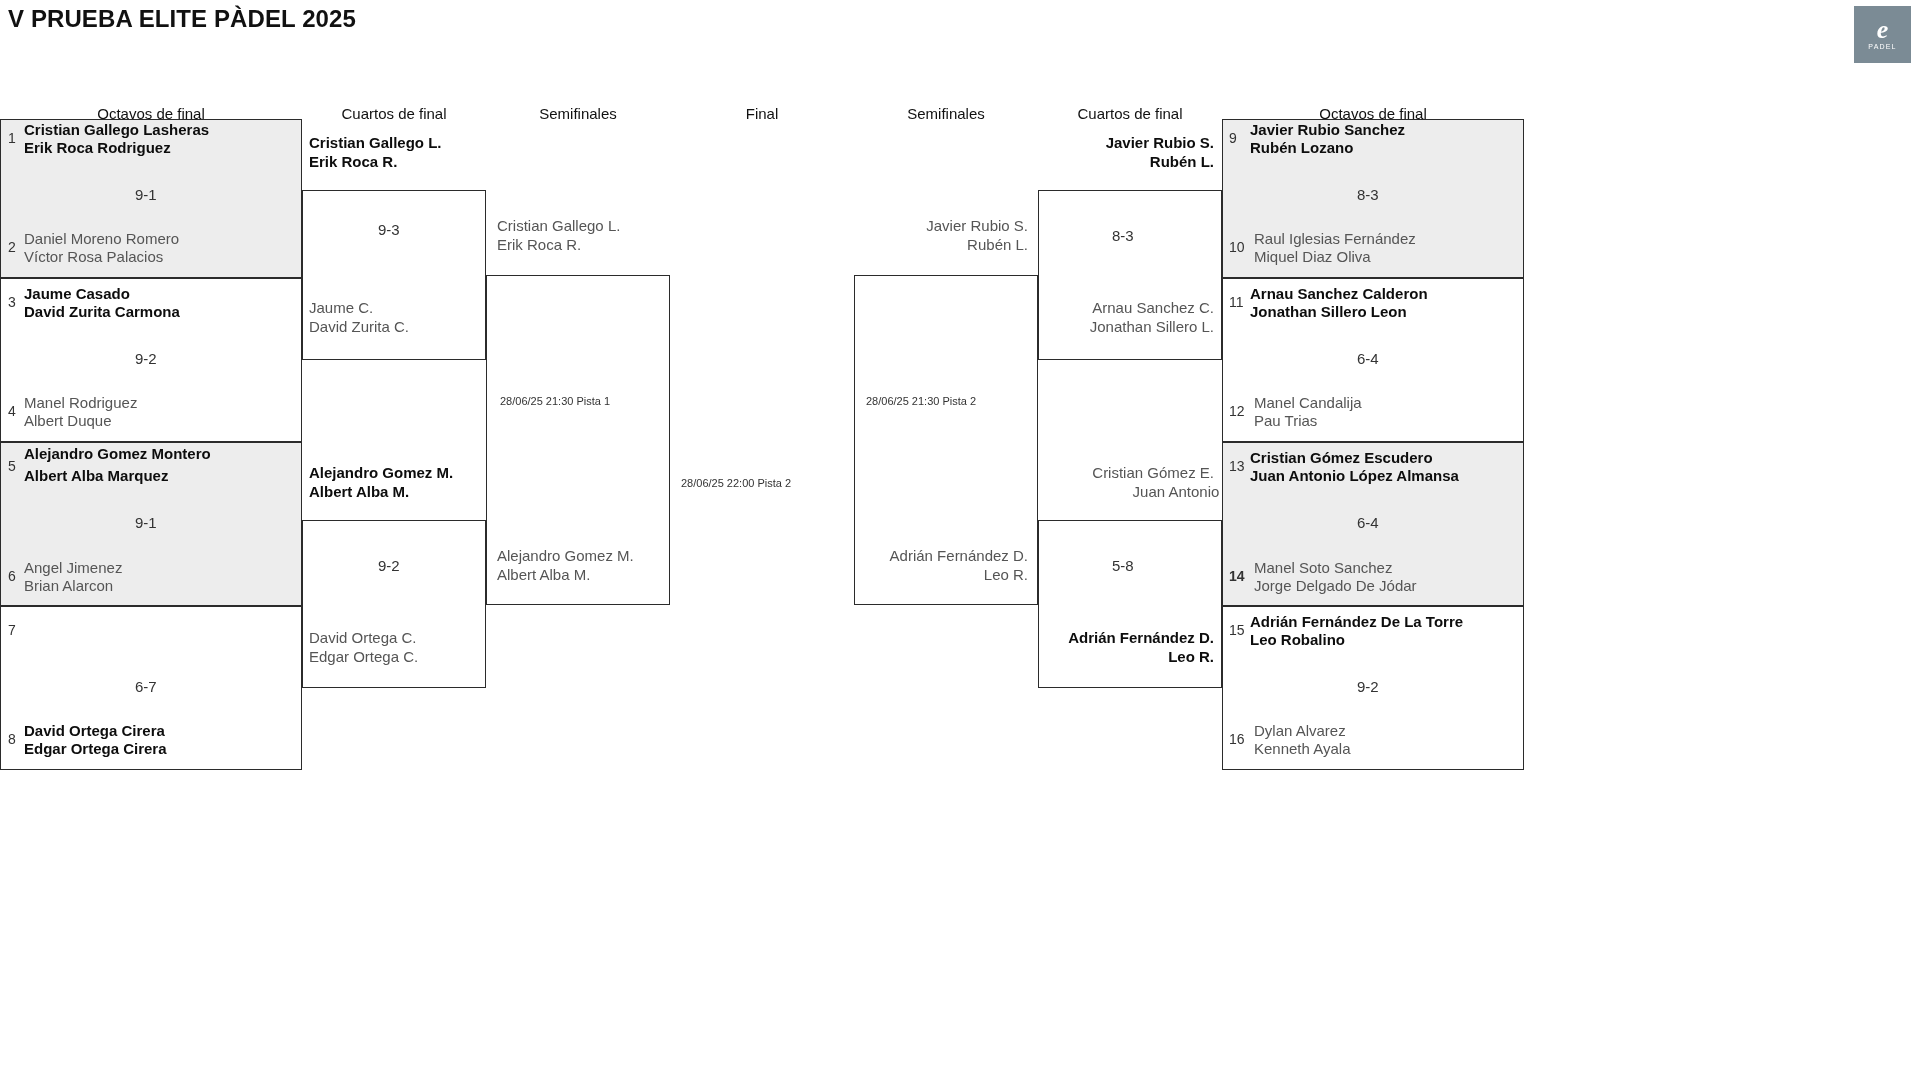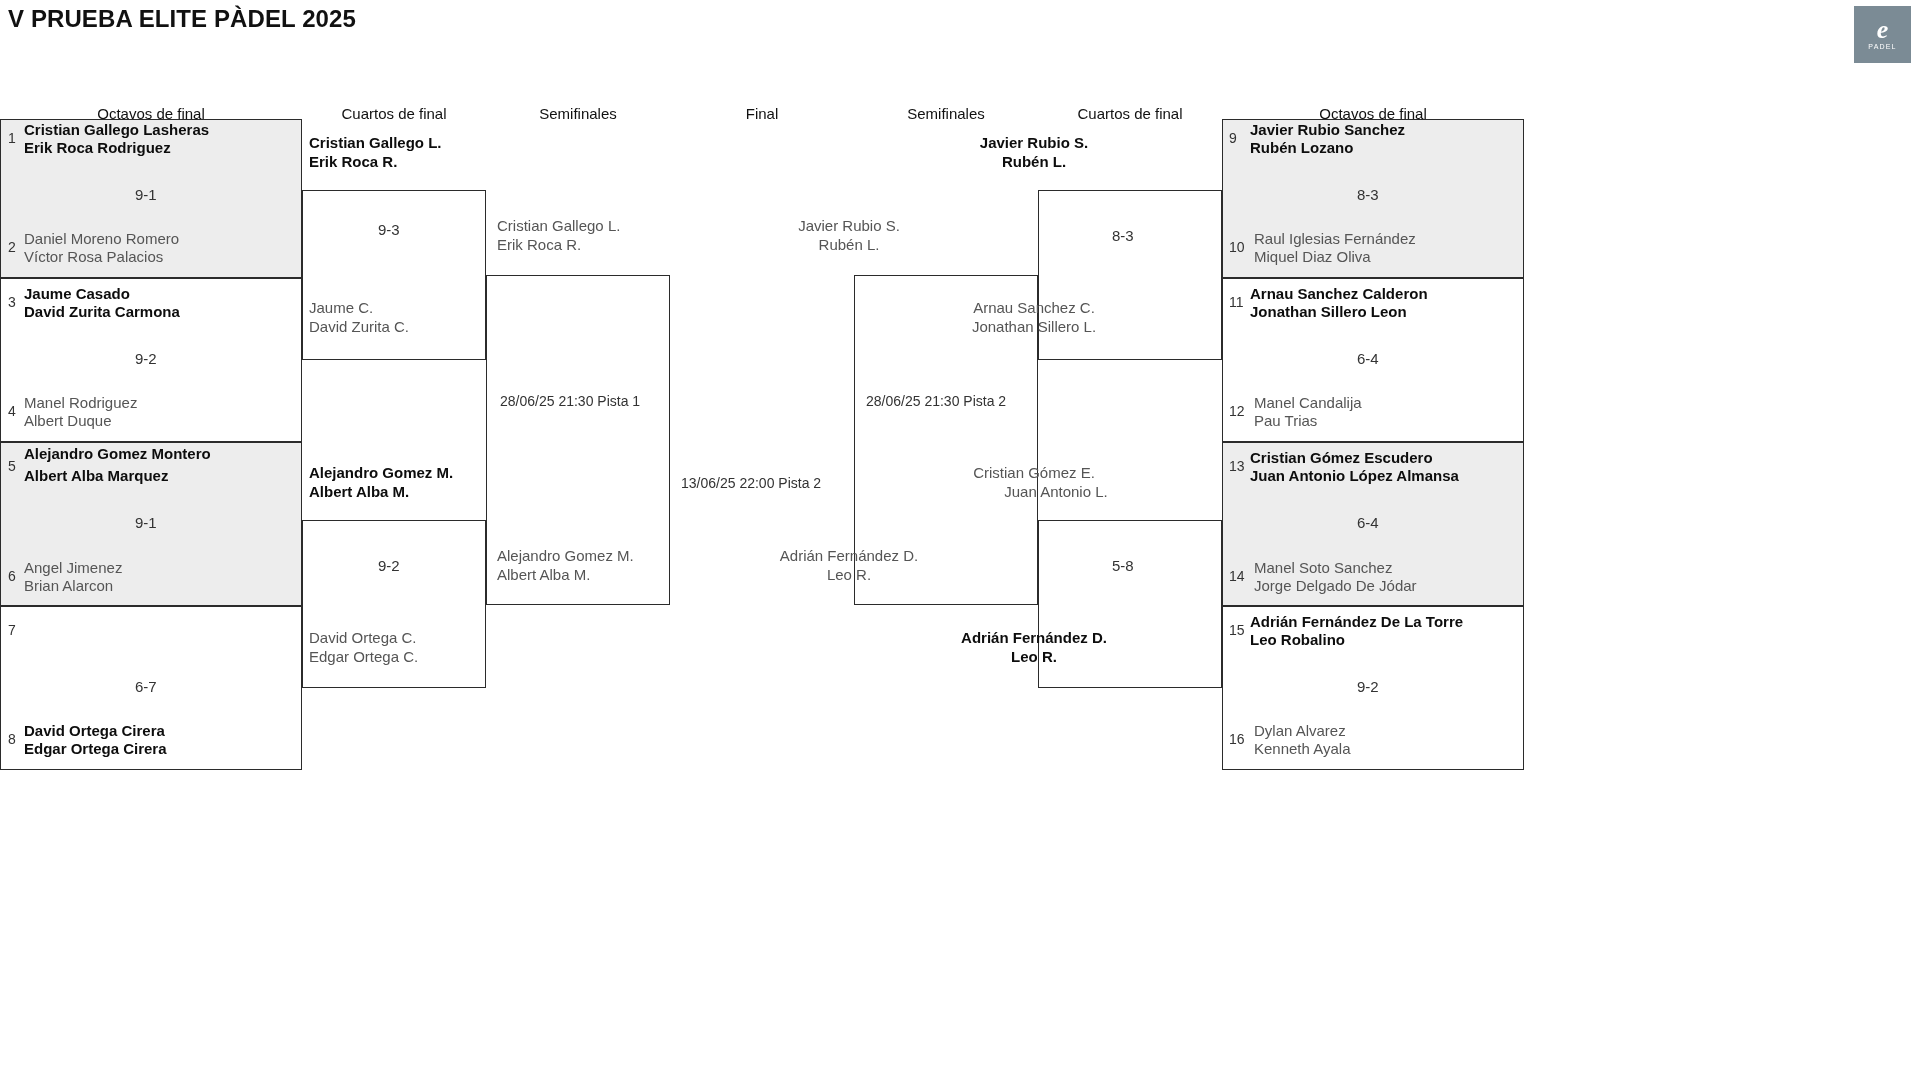--- a/index.html
+++ b/index.html
@@ -38,22 +38,22 @@
 
   .seed{
     position:absolute;font-size:14px;color:#333;line-height:16px;
   }
   .team{
     position:absolute;font-size:15px;line-height:18.5px;white-space:nowrap;
   }
   .team.win{color:#0d0d0d;font-weight:bold;}
   .team.lose{color:#555555;font-weight:normal;}
   .score{position:absolute;font-size:15px;color:#333;line-height:18px;white-space:nowrap;}
-  .meta{position:absolute;font-size:14px;color:#333;line-height:18px;white-space:nowrap;}
-  .ralign{text-align:center;}
+  .meta{position:absolute;font-size:11px;color:#333;line-height:18px;white-space:nowrap;}
+  .ralign{text-align:right;}
   .lalign{text-align:left;}
 </style>
 </head>
 <body>
 
 <div id="header">
   <div id="title-block">
     <div id="title-line1">V PRUEBA ELITE PÀDEL 2025</div>
   </div>
   <div id="logo">
@@ -120,21 +120,21 @@
 <div class="team lose lalign" style="left:309px;top:629px;">David Ortega C.</div>
 <div class="team lose lalign" style="left:309px;top:648px;">Edgar Ortega C.</div>
 
 <div class="team lose lalign" style="left:497px;top:217px;">Cristian Gallego L.</div>
 <div class="team lose lalign" style="left:497px;top:236px;">Erik Roca R.</div>
 <div class="box plain" style="left:486px;top:275px;width:184px;height:330px;"></div>
 <div class="meta" style="left:500px;top:392px;">28/06/25 21:30 Pista 1</div>
 <div class="team lose lalign" style="left:497px;top:547px;">Alejandro Gomez M.</div>
 <div class="team lose lalign" style="left:497px;top:566px;">Albert Alba M.</div>
 
-<div class="meta" style="left:681px;top:474px;">13/06/25 22:00 Pista 2</div>
+<div class="meta" style="left:681px;top:474px;">28/06/25 22:00 Pista 2</div>
 
 <div class="team lose ralign" style="left:670px;top:217px;width:358px;">Javier Rubio S.</div>
 <div class="team lose ralign" style="left:670px;top:236px;width:358px;">Rubén L.</div>
 <div class="box plain" style="left:854px;top:275px;width:184px;height:330px;"></div>
 <div class="meta" style="left:866px;top:392px;">28/06/25 21:30 Pista 2</div>
 <div class="team lose ralign" style="left:670px;top:547px;width:358px;">Adrián Fernández D.</div>
 <div class="team lose ralign" style="left:670px;top:566px;width:358px;">Leo R.</div>
 
 <div class="team win ralign" style="left:854px;top:134px;width:360px;">Javier Rubio S.</div>
 <div class="team win ralign" style="left:854px;top:153px;width:360px;">Rubén L.</div>
@@ -166,21 +166,21 @@
 <div class="score" style="left:1357px;top:350px;">6-4</div>
 <div class="seed" style="left:1229px;top:403px;">12</div>
 <div class="team lose lalign" style="left:1254px;top:394px;">Manel Candalija</div>
 <div class="team lose lalign" style="left:1254px;top:412px;">Pau Trias</div>
 
 <div class="box shaded" style="left:1222px;top:442px;width:302px;height:164px;"></div>
 <div class="seed" style="left:1229px;top:458px;">13</div>
 <div class="team win lalign" style="left:1250px;top:449px;">Cristian Gómez Escudero</div>
 <div class="team win lalign" style="left:1250px;top:467px;">Juan Antonio López Almansa</div>
 <div class="score" style="left:1357px;top:514px;">6-4</div>
-<div class="seed" style="left:1229px;top:568px;">14</div>
+<div class="seed" style="left:1229px;top:568px;font-weight:bold;">14</div>
 <div class="team lose lalign" style="left:1254px;top:559px;">Manel Soto Sanchez</div>
 <div class="team lose lalign" style="left:1254px;top:577px;">Jorge Delgado De Jódar</div>
 
 <div class="box plain" style="left:1222px;top:606px;width:302px;height:164px;"></div>
 <div class="seed" style="left:1229px;top:622px;">15</div>
 <div class="team win lalign" style="left:1250px;top:613px;">Adrián Fernández De La Torre</div>
 <div class="team win lalign" style="left:1250px;top:631px;">Leo Robalino</div>
 <div class="score" style="left:1357px;top:678px;">9-2</div>
 <div class="seed" style="left:1229px;top:731px;">16</div>
 <div class="team lose lalign" style="left:1254px;top:722px;">Dylan Alvarez</div>

